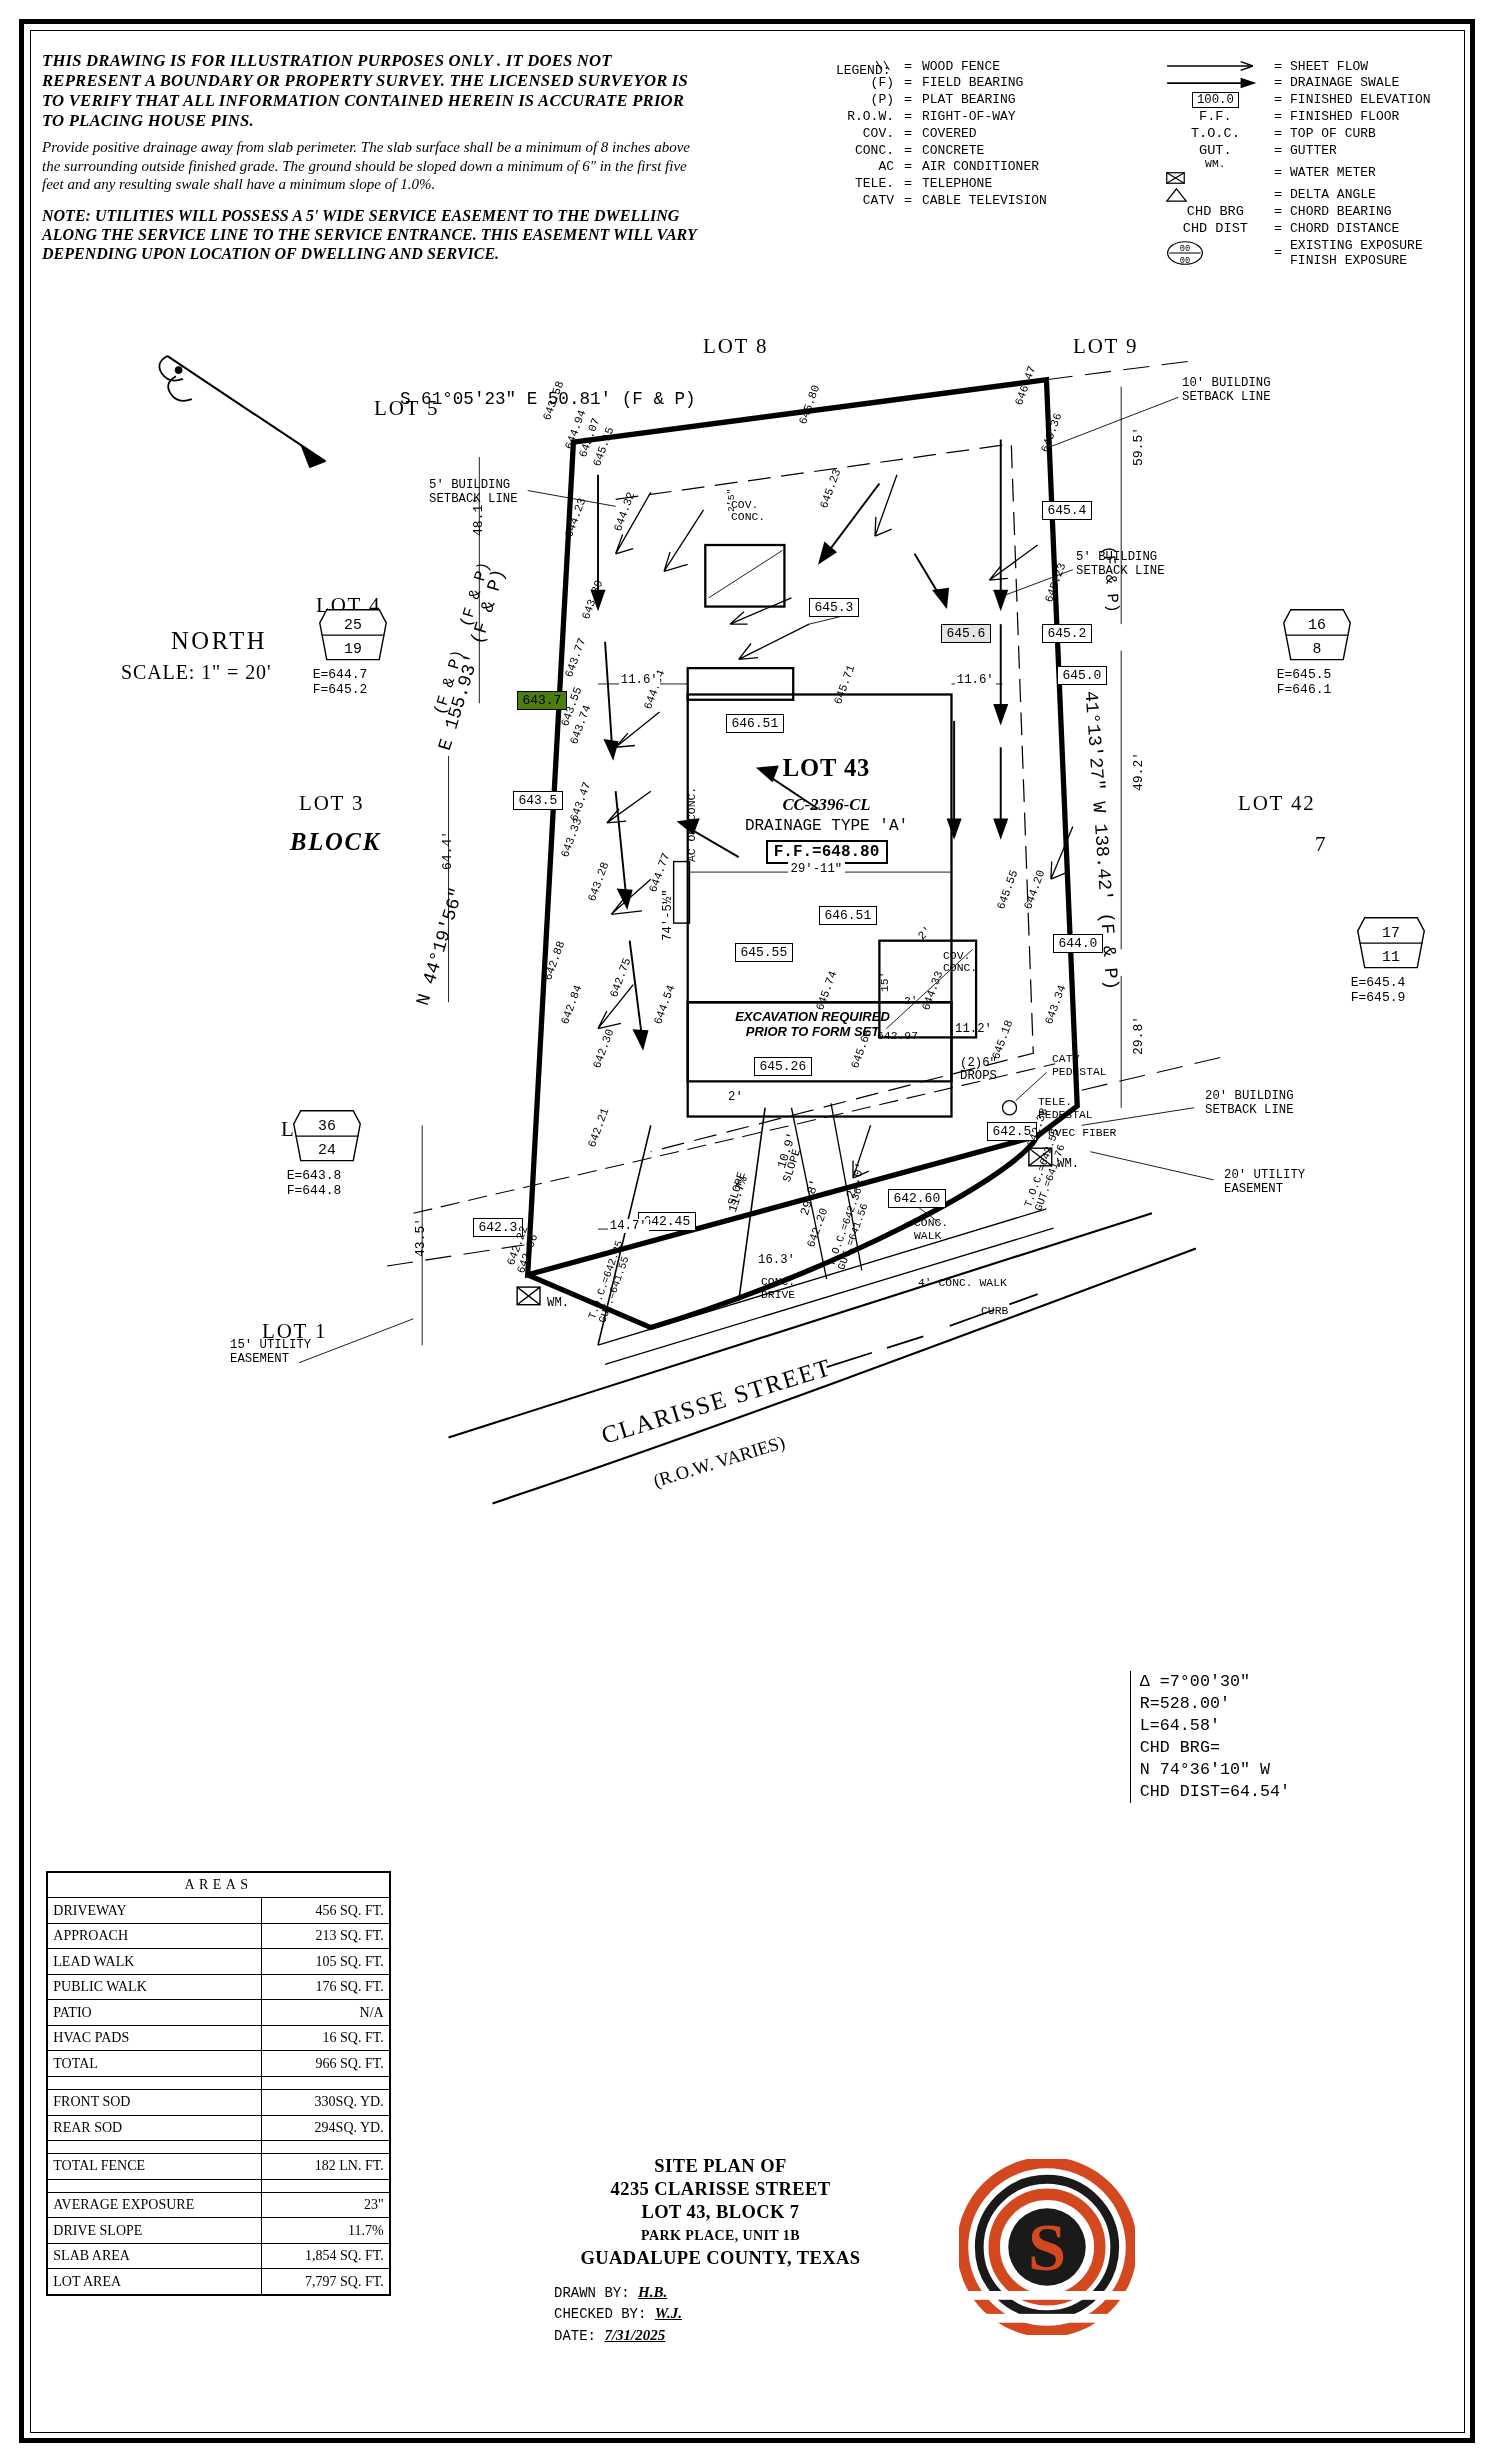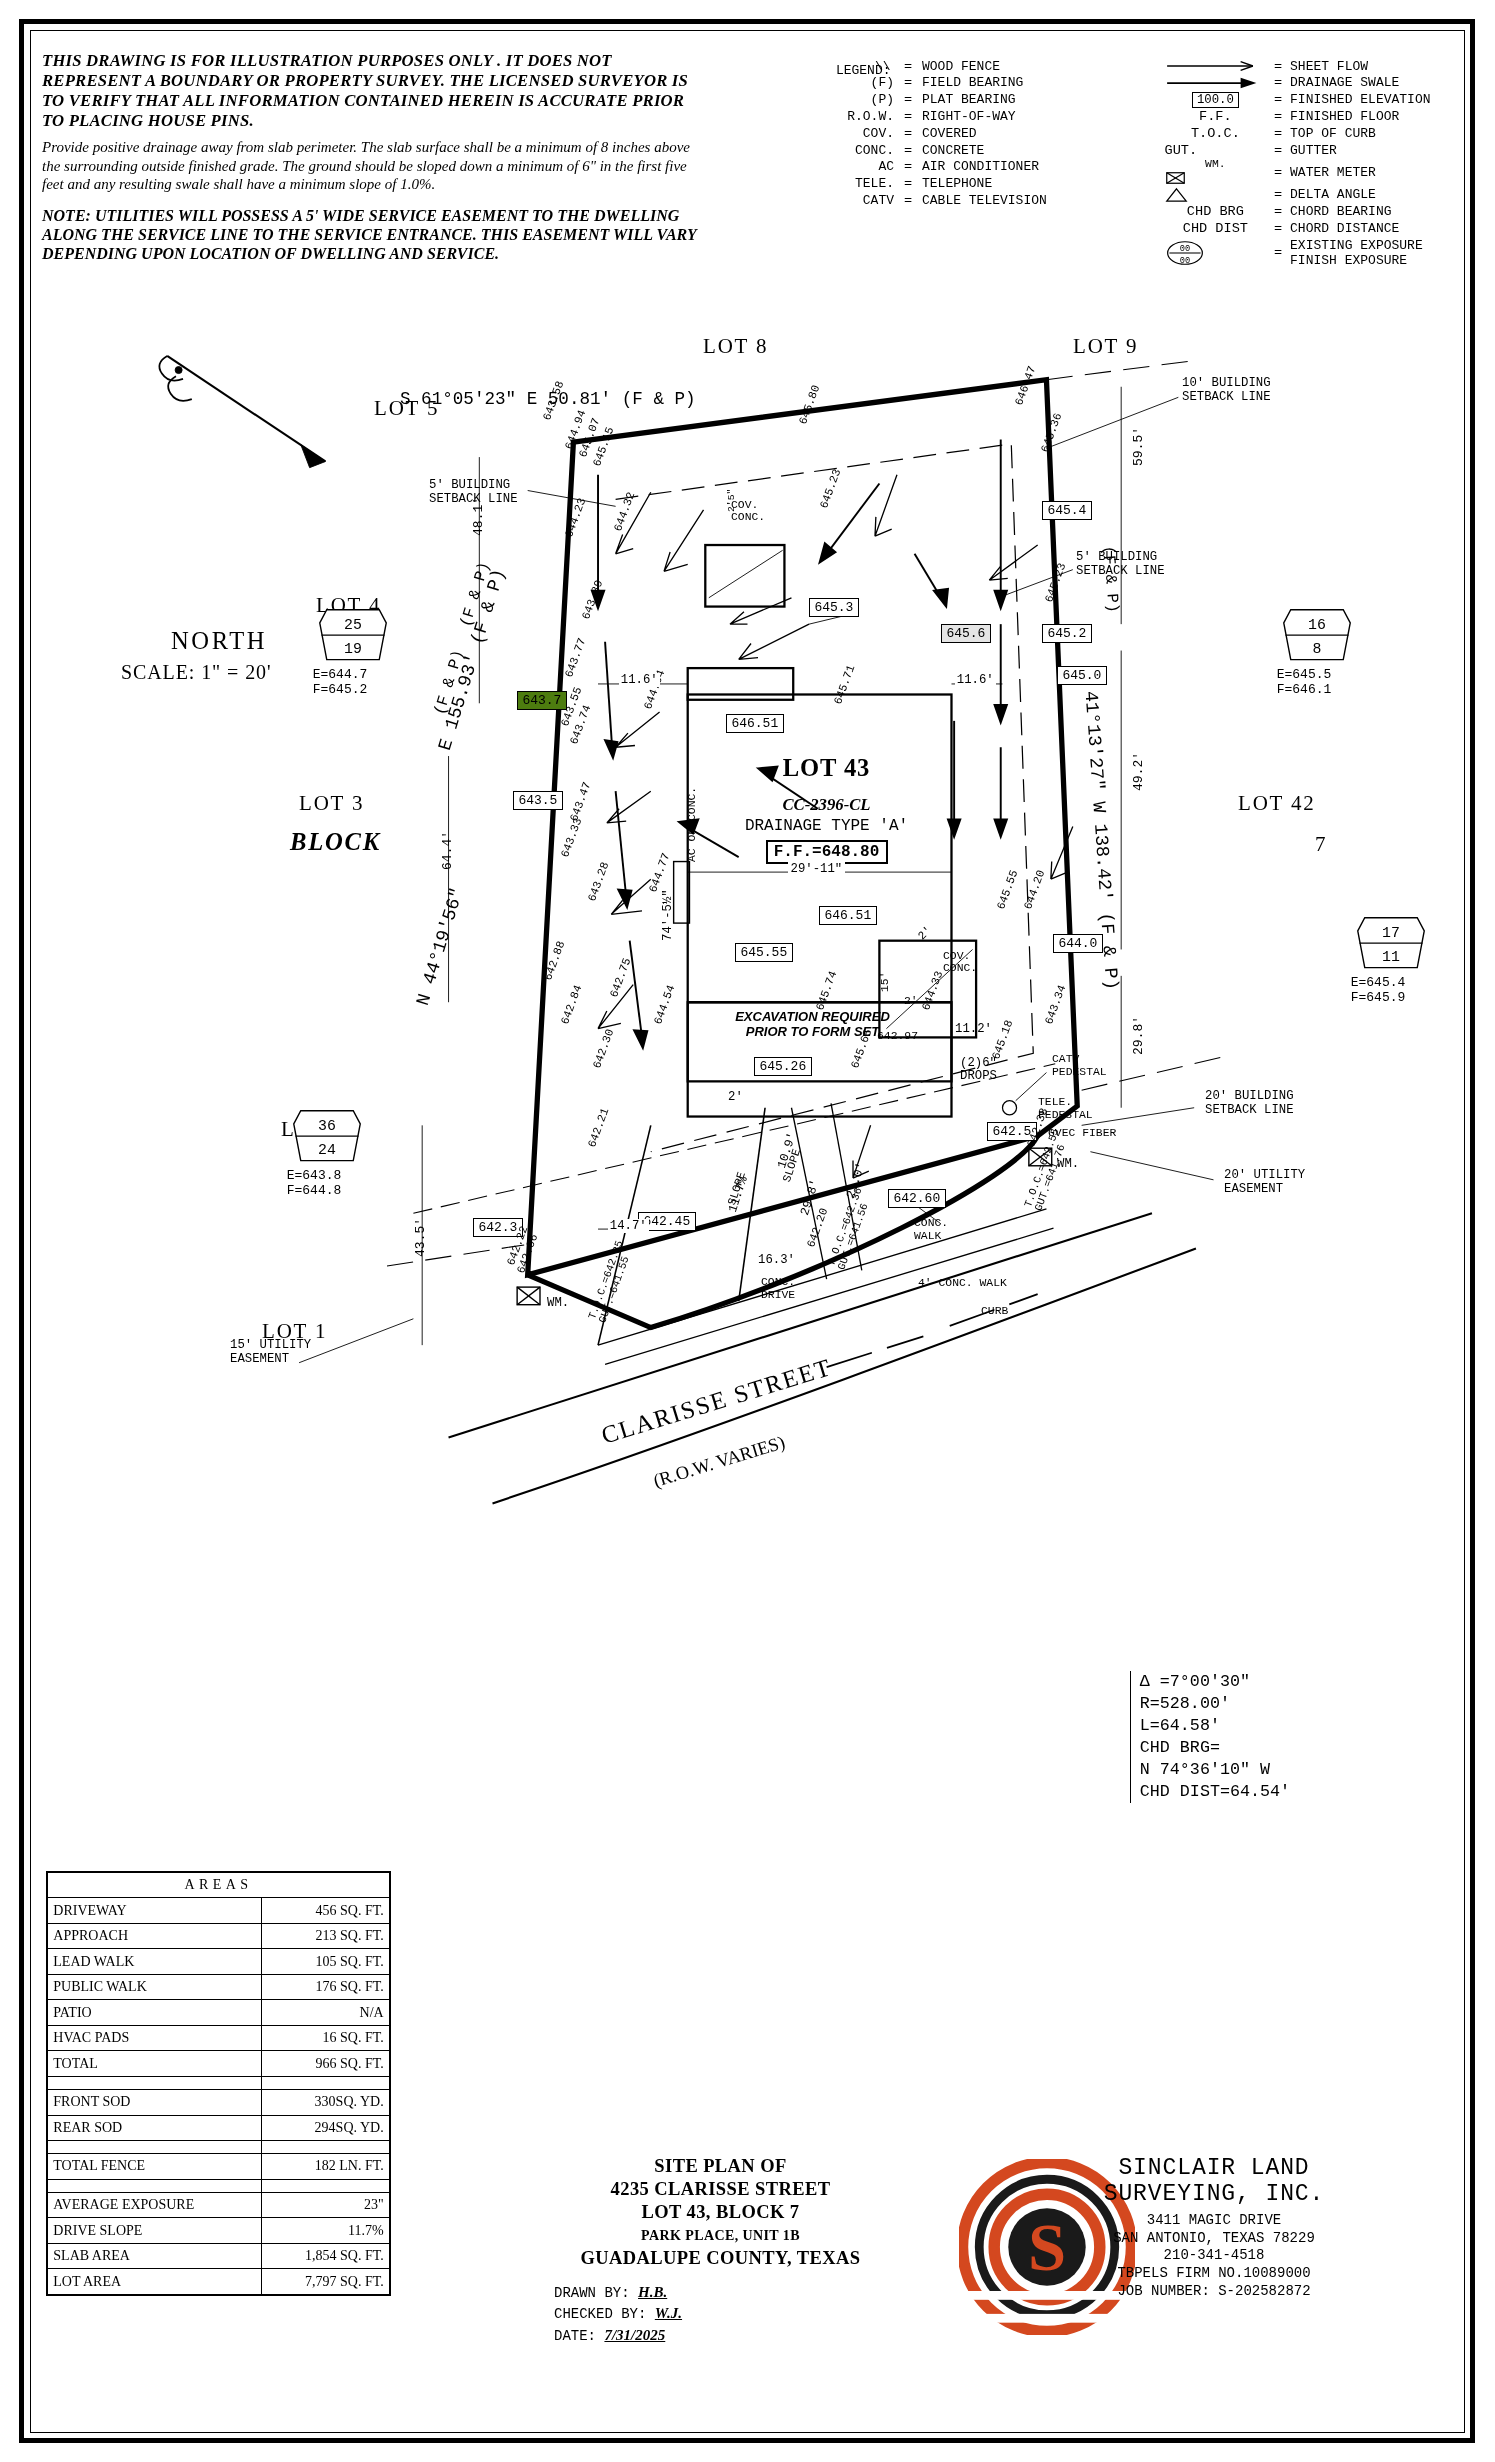--- a/index.html
+++ b/index.html
@@ -160,21 +160,21 @@
           <td style="text-align:center;"><span>F.F.</span></td>
           <td class="lg-eq">=</td>
               <td class="lg-val">FINISHED FLOOR</td>
         </tr>
         <tr>
           <td style="text-align:center;font-family:Liberation Mono, monospace;"><span>T.O.C.</span></td>
           <td class="lg-eq">=</td>
               <td class="lg-val">TOP OF CURB</td>
         </tr>
         <tr>
-          <td style=""><span>GUT.</span></td>
+          <td style="text-align:center;"><span>GUT.</span></td>
           <td class="lg-eq">=</td>
               <td class="lg-val">GUTTER</td>
         </tr>
         <tr>
           <td style="text-align:center;">
             <div style="font-family:'Liberation Mono',monospace;font-size:11.4px;line-height:10.6px;">WM.</div>
             <svg width="21" height="14" style="margin-top:0.9px;" viewBox="0 0 24 16">
               <rect x="2" y="2" width="20" height="12" fill="none" stroke="#000" stroke-width="1.4"></rect>
               <line x1="2" y1="2" x2="22" y2="14" stroke="#000" stroke-width="1.4"></line>
               <line x1="22" y1="2" x2="2" y2="14" stroke="#000" stroke-width="1.4"></line>
@@ -697,27 +697,14 @@
     <svg width="176" height="176" viewBox="0 0 200 200">
       <circle cx="100" cy="100" r="96" fill="none" stroke="#d4481f" stroke-width="13"></circle>
       <circle cx="100" cy="100" r="77" fill="none" stroke="#1a1a1a" stroke-width="10"></circle>
       <circle cx="100" cy="100" r="60" fill="none" stroke="#d4481f" stroke-width="13"></circle>
       <circle cx="100" cy="100" r="44" fill="#1a1a1a"></circle>
       <text x="100" y="126" font-size="78" font-weight="bold" text-anchor="middle" fill="#d4481f" font-family="Liberation Serif, serif">S</text>
       <rect x="2" y="150" width="196" height="10" fill="#fff"></rect>
       <rect x="2" y="176" width="196" height="10" fill="#fff"></rect>
     </svg>
   </div>
-  <div class="abs" id="company">
-    <div class="name" style="text-align:center;">
-      <div>SINCLAIR LAND</div>
-      <div>SURVEYING, INC.</div>
-    </div>
-    <div class="addr" style="text-align:center;">
-      <div>3411 MAGIC DRIVE</div>
-      <div>SAN ANTONIO, TEXAS 78229</div>
-      <div>210-341-4518</div>
-      <div>TBPELS FIRM NO.10089000</div>
-      <div>JOB NUMBER:  S-202582872</div>
-    </div>
-  </div>
 </div>
 
 
 </body></html>

